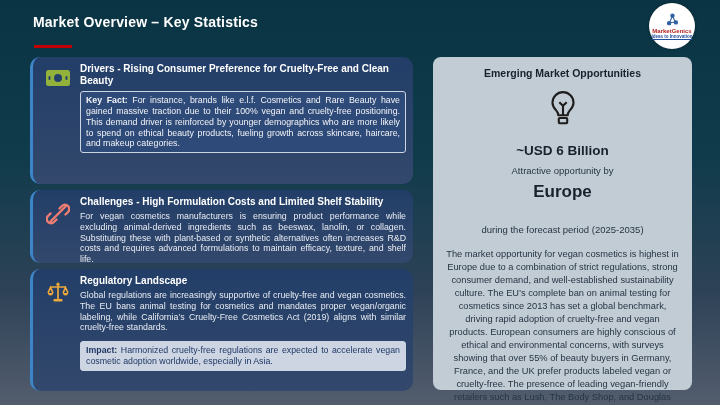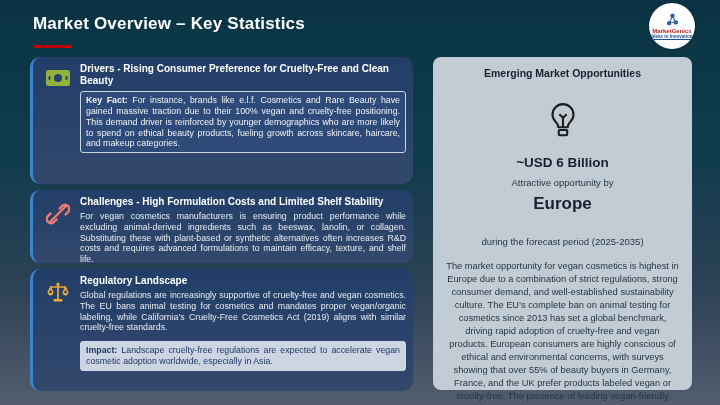--- a/index.html
+++ b/index.html
@@ -6,21 +6,21 @@
   .slide{
     position:relative;
     width:720px;height:405px;
     font-family:"Liberation Sans",sans-serif;
     background:linear-gradient(180deg,#0a3443 0%,#0f3b4b 38%,#2e4257 72%,#535d6e 100%);
     overflow:hidden;
   }
   
   .page-title{
     position:absolute;left:33px;top:14px;margin:0;
-    color:#ffffff;font-size:17px;font-weight:bold;letter-spacing:.2px;
+    color:#ffffff;font-size:14px;font-weight:bold;letter-spacing:.2px;
   }
   .title-underline{
     position:absolute;left:34px;top:45px;width:38px;height:3px;background:#c00000;
   }
   .logo{
     position:absolute;right:25px;top:3px;width:46px;height:46px;border-radius:50%;
     background:#ffffff;display:flex;flex-direction:column;align-items:center;justify-content:center;
     box-shadow:0 0 3px rgba(0,0,0,.35);
   }
   .logo-brand{color:#b22222;font-size:6px;font-weight:bold;line-height:1.1;}
@@ -51,21 +51,21 @@
   .callout.dark{background:#2e4a78;color:#f2f4f8;}
   .callout.light{background:#cdd5e3;color:#1f3864;margin-top:8px;}
   .callout .lbl{font-weight:bold;}
   
   .panel{
     position:absolute;left:433px;top:57px;width:259px;height:333px;box-sizing:border-box;
     background:#c2ccd4;border-radius:8px;padding:10px 12px 8px 12px;
     display:flex;flex-direction:column;align-items:center;text-align:center;
     color:#253544;
   }
-  .panel-header{font-size:10.5px;font-weight:bold;color:#16222e;margin:0 0 20px 0;}
+  .panel-header{font-size:10.5px;font-weight:bold;color:#16222e;margin:0 0 8px 0;}
   .panel-bulb{margin:2px 0 6px 0;}
   .panel-value{font-size:13.5px;font-weight:bold;color:#16222e;margin:4px 0 0 0;}
   .panel-sub{font-size:9.5px;margin:7px 0 0 0;}
   .panel-region{font-size:17px;font-weight:bold;color:#16222e;margin:6px 0 15px 0;}
   .panel-period{font-size:9.5px;margin:7px 0 0 0;text-align:right;}
   .panel-body{font-size:9.3px;line-height:1.4;margin:13px 0 0 0;}
 </style>
 </head>
 <body>
 
@@ -138,21 +138,21 @@
           <path d="M2 12 a2.5 2.5 0 0 0 5 0 z" fill="#eda93b"></path>
           <path d="M17 12 a2.5 2.5 0 0 0 5 0 z" fill="#eda93b"></path>
           <rect x="7.5" y="18" width="9" height="2.6" rx="0.8" fill="#eda93b"></rect>
         </svg>
       </div>
       <div class="card-content">
         <h2>Regulatory Landscape</h2>
         <p class="body">Global regulations are increasingly supportive of cruelty-free and vegan cosmetics. The EU bans animal testing for cosmetics and mandates proper vegan/organic labeling, while California’s Cruelty-Free Cosmetics Act (2019) aligns with similar cruelty-free standards.</p>
         <div class="callout light">
           <span class="lbl">Impact:</span>
-          <span>Landscape cruelty-free regulations are expected to accelerate vegan cosmetic adoption worldwide, especially in Asia.</span>
+          <span>Harmonized cruelty-free regulations are expected to accelerate vegan cosmetic adoption worldwide, especially in Asia.</span>
         </div>
       </div>
     </section>
   </div>
 
   <aside class="panel">
     <h3 class="panel-header">Emerging Market Opportunities</h3>
     <div class="panel-bulb">
       <svg width="34" height="40" viewBox="0 0 30 38">
         <g fill="none" stroke="#1d1d1d" stroke-width="2" stroke-linejoin="round">

